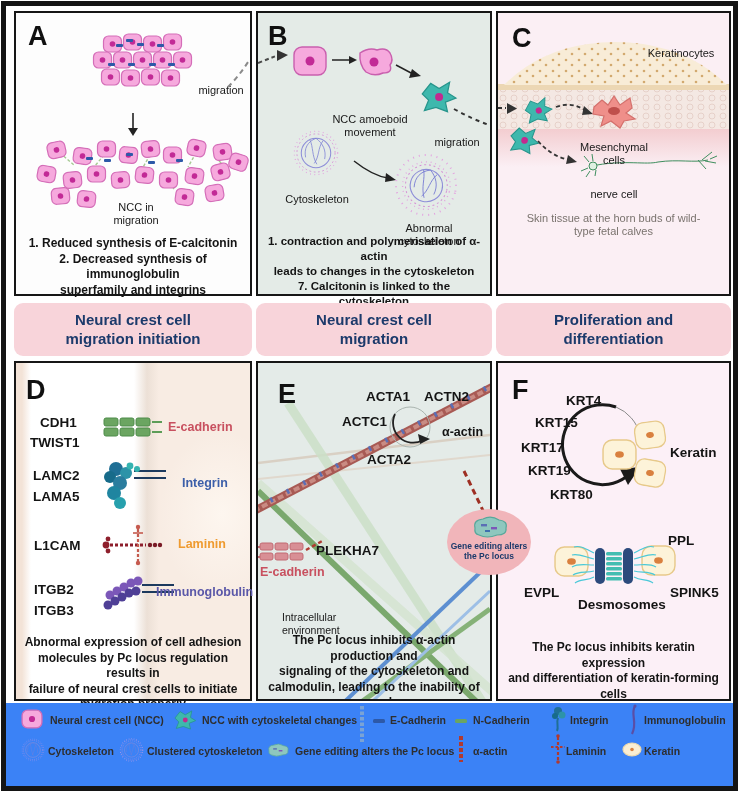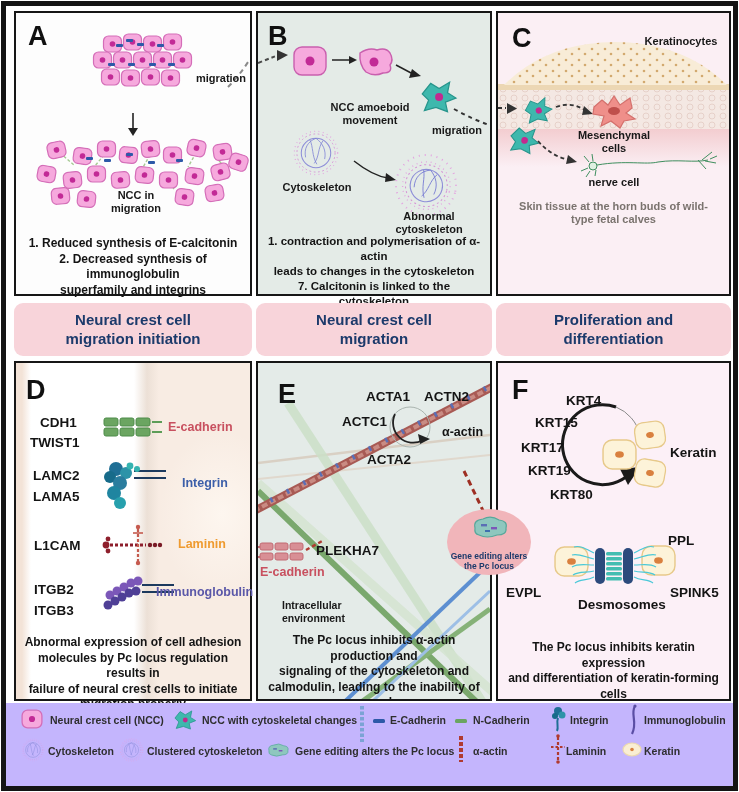--- a/index.html
+++ b/index.html
@@ -2,35 +2,35 @@
 <html><head>
 <meta charset="utf-8">
 <style>
   html,body{margin:0;padding:0;background:#ffffff;}
   #stage{position:relative;width:739px;height:792px;background:#ffffff;overflow:hidden;
          font-family:"Liberation Sans",sans-serif;color:#1a1a1a;}
   #frame{position:absolute;inset:1px;border:5px solid #141414;pointer-events:none;z-index:10;}
   .panel{position:absolute;border:2px solid #161616;box-sizing:border-box;z-index:2;}
   .panel svg.art{position:absolute;left:0;top:0;}
   .letter{position:absolute;font-size:27px;font-weight:800;color:#101010;line-height:1;z-index:3;}
-  .lbl{position:absolute;font-weight:bold;color:#181818;white-space:pre-line;text-align:center;
-       line-height:1.22;font-size:11px;z-index:3;}
+  .lbl{position:absolute;font-weight:normal;color:#181818;white-space:pre-line;text-align:center;
+       line-height:1.22;font-size:11px;z-index:3;margin-top:12px;}
   .tag{position:absolute;font-weight:bold;color:#141414;white-space:nowrap;font-size:13.5px;z-index:3;}
   .notes{position:absolute;left:5px;right:5px;text-align:center;font-weight:bold;font-size:12px;
          line-height:1.3;color:#141414;white-space:pre-line;z-index:3;}
   .banner{position:absolute;top:303px;height:53px;background:#f8d4da;border-radius:9px;
           display:flex;align-items:center;justify-content:center;text-align:center;
           color:#1c3a6b;font-weight:bold;font-size:15px;line-height:1.25;white-space:pre-line;z-index:2;}
-  #legend{position:absolute;left:6px;right:6px;top:703px;bottom:6px;background:#c4b5fd;z-index:2;text-align:right;}
+  #legend{position:absolute;left:6px;right:6px;top:703px;bottom:6px;background:#3b82f6;z-index:2;text-align:right;}
   .leg-lbl{position:absolute;font-size:10.5px;font-weight:600;color:#2e2e2e;white-space:nowrap;}
   .leg-ic{position:absolute;}
   #gene-ellipse{position:absolute;left:447px;top:509px;width:84px;height:66px;border-radius:50%;
         background:#f1b5ba;z-index:6;display:flex;flex-direction:column;align-items:center;}
   #gene-ellipse .txt{font-size:8.5px;font-weight:bold;color:#1c3a6b;text-align:center;
-        line-height:1.2;white-space:pre-line;margin-top:11px;}
+        line-height:1.2;white-space:pre-line;margin-top:1px;}
 </style>
 </head>
 <body>
 
 <div id="stage">
   <div id="frame"></div>
 
   <svg width="0" height="0" style="position:absolute" aria-hidden="true">
     <defs>
       <symbol id="sym-ncc" viewBox="0 0 20 18">
@@ -408,21 +408,21 @@
       </g>
     </svg>
     <div class="letter" style="left:14px;top:14px">F</div>
     <div class="tag" style="left:68px;top:30px">KRT4</div>
     <div class="tag" style="left:37px;top:52px">KRT15</div>
     <div class="tag" style="left:23px;top:77px">KRT17</div>
     <div class="tag" style="left:30px;top:100px">KRT19</div>
     <div class="tag" style="left:52px;top:124px">KRT80</div>
     <div class="tag" style="left:172px;top:82px">Keratin</div>
     <div class="tag" style="left:170px;top:170px">PPL</div>
-    <div class="tag" style="left:8px;top:222px">EVPL</div>
+    <div class="tag" style="left:26px;top:222px">EVPL</div>
     <div class="tag" style="left:172px;top:222px">SPINK5</div>
     <div class="tag" style="left:80px;top:234px">Desmosomes</div>
     <div class="notes" style="top:277px">The Pc locus inhibits keratin expression
 and differentiation of keratin-forming cells</div>
   </div>
 
   <div id="gene-ellipse">
     <svg width="44" height="26" viewBox="0 0 44 26" style="margin-top:5px">
       <path d="M8,14 Q6,6 16,5 Q24,1 32,6 Q41,7 39,14 Q40,21 30,21 Q20,25 12,21 Q7,20 8,14 Z" fill="#8ec7be" stroke="#57a89b" stroke-width="1.2"></path>
       <rect x="14" y="10" width="6" height="2.4" fill="#5b6fb5"></rect>

